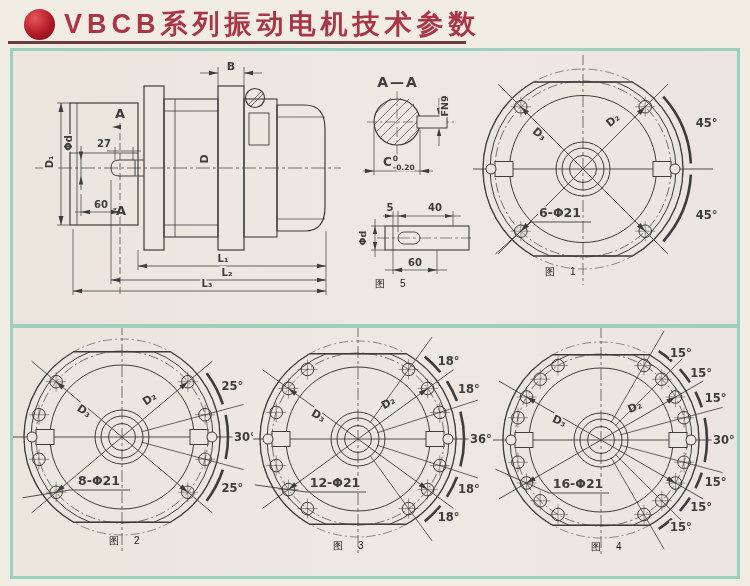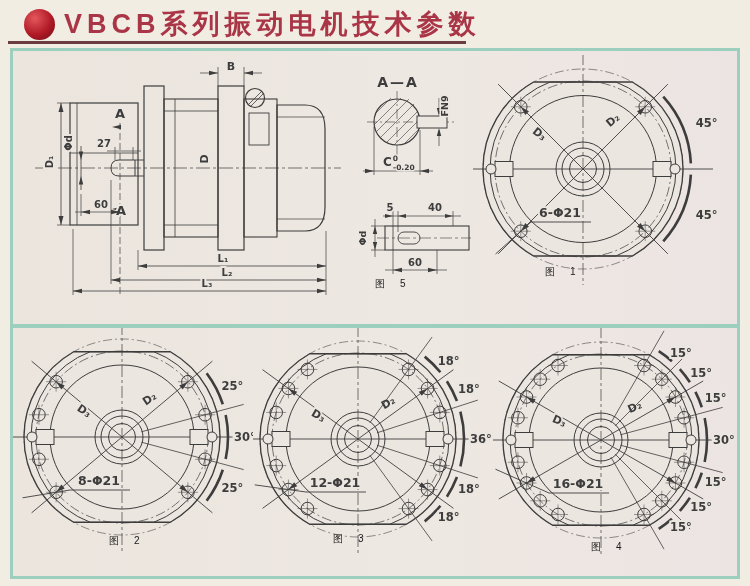--- a/index.html
+++ b/index.html
@@ -380,21 +380,21 @@
             <line x1="54.4504683028473" y1="170.57546151624547" x2="54.4504683028473" y2="190.57546151624547" stroke-width="0.5"></line>
             <rect x="19" y="103.5" width="18" height="15" fill="#ece6e0" stroke-width="1"></rect>
             <circle cx="15" cy="111" r="5" fill="#ece6e0" stroke-width="1"></circle>
             <rect x="173" y="103.5" width="18" height="15" fill="#ece6e0" stroke-width="1"></rect>
             <circle cx="195" cy="111" r="5" fill="#ece6e0" stroke-width="1"></circle>
             <text x="82" y="159" fill="#3d3d3d" stroke="#ece6e0" stroke-width="4" paint-order="stroke" font-size="12.5" font-weight="bold" text-anchor="middle">12-Φ21</text>
             <line x1="53" y1="164" x2="113" y2="164" stroke-width="0.9"></line>
             <line x1="53" y1="164" x2="1.7502682936365659" y2="156.85447821897645" stroke-width="0.9"></line>
           </g>
         </svg>
-      <div class="caption" style="left:80px;top:204px"><span class="cap-zi">图</span><span class="cap-num">3</span></div>
+      <div class="caption" style="left:80px;top:211px"><span class="cap-zi">图</span><span class="cap-num">3</span></div>
     </div>
 
     <div class="region flange" style="left:480px;top:0px;width:244px;height:248px">
       <svg width="244" height="244" viewBox="0 0 244 244">
           <g stroke="#3d3d3d" fill="none" stroke-width="1">
             <circle cx="108" cy="112" r="98" stroke-width="0.7" stroke-dasharray="9 3 2 3" opacity="0.8"></circle>
             <path d="M156.3190686996345,26.739999999999995 L59.68093130036549,26.739999999999995 A98,98 0 0 0 59.68093130036549,197.26 L156.3190686996345,197.26 A98,98 0 0 0 156.3190686996345,26.739999999999995 Z" stroke-width="1.3" fill="#ece6e0"></path>
             <path d="M139.80774119613022,26.739999999999995 L76.19225880386979,26.739999999999995 A91,91 0 0 0 76.19225880386979,197.26 L139.80774119613022,197.26 A91,91 0 0 0 139.80774119613022,26.739999999999995 Z"></path>
             <circle cx="108" cy="112" r="86" stroke-width="0.7" stroke-dasharray="10 3 2 3"></circle>
             <circle cx="108" cy="112" r="72.03"></circle>

